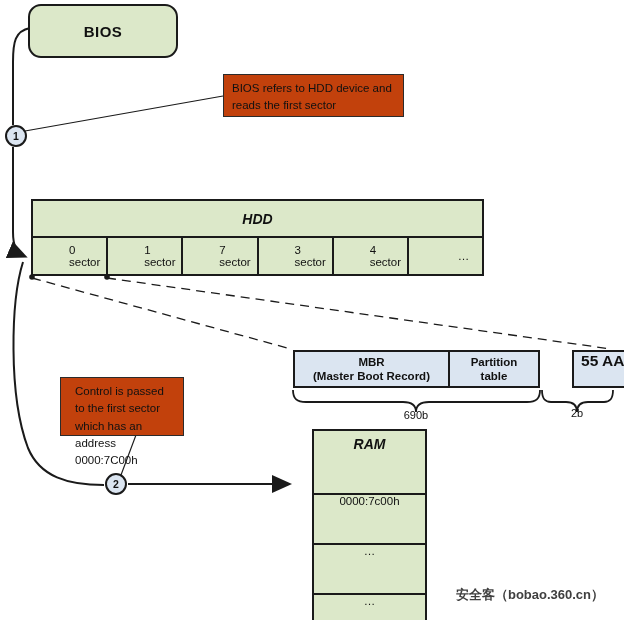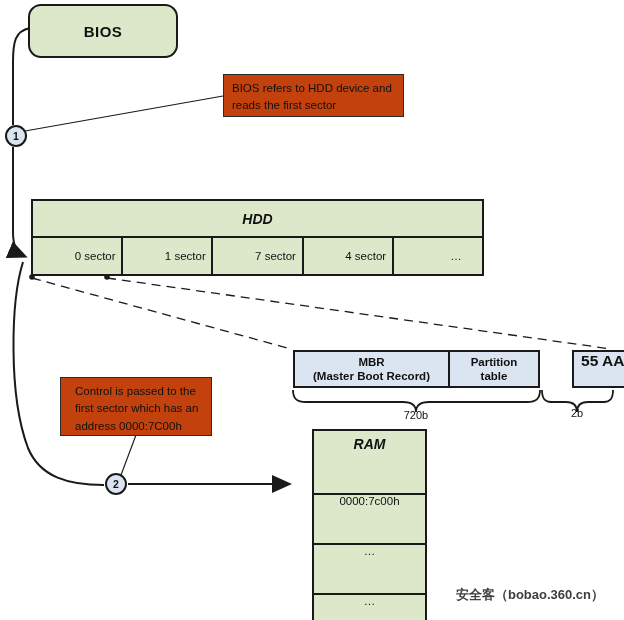--- a/index.html
+++ b/index.html
@@ -33,21 +33,21 @@
   }
 
   
   .note{
     background:#c2410c;
     border:1px solid var(--note-border);
     font-size:11.5px;line-height:1.5;
     padding:5px 8px;
   }
   .note1{left:223px;top:74px;width:181px;height:43px;}
-  .note2{left:60px;top:377px;width:152px;height:59px;padding-left:14px;}
+  .note2{left:60px;top:377px;width:124px;height:59px;padding-left:14px;}
 
   
   .step-circle{
     width:22px;height:22px;border-radius:50%;
     background:var(--blue-fill);
     border:2px solid var(--line-color);
     display:flex;align-items:center;justify-content:center;
     font-size:10.5px;font-weight:bold;
   }
   .circle1{left:5px;top:125px;}
@@ -164,39 +164,40 @@
 <div class="node step-circle circle2">
   <span>2</span>
 </div>
 
 <div class="node hdd-table">
   <div class="hdd-header">HDD</div>
   <div class="hdd-row">
     <div class="hdd-cell">0 sector</div>
     <div class="hdd-cell">1 sector</div>
     <div class="hdd-cell">7 sector</div>
+    <div class="hdd-cell">3 sector</div>
     <div class="hdd-cell">4 sector</div>
     <div class="hdd-cell">…</div>
   </div>
 </div>
 
 <div class="node mbr-box">
   <div class="mbr-cell mbr-main">
     <span>MBR</span>
     <span>(Master Boot Record)</span>
   </div>
   <div class="mbr-cell mbr-partition">
     <span>Partition</span>
     <span>table</span>
   </div>
 </div>
 <div class="node sig-box">
   <span>55 AAh</span>
 </div>
-<div class="size-label size-510">720b</div>
+<div class="size-label size-510">690b</div>
 <div class="size-label size-2">2b</div>
 
 <div class="node note note2">Control is passed to the first sector which has an address 0000:7C00h</div>
 
 <div class="node ram-table">
   <div class="ram-header">RAM</div>
   <div class="ram-row">0000:7c00h</div>
   <div class="ram-row">…</div>
   <div class="ram-row">…</div>
   <div class="ram-row">…</div>

